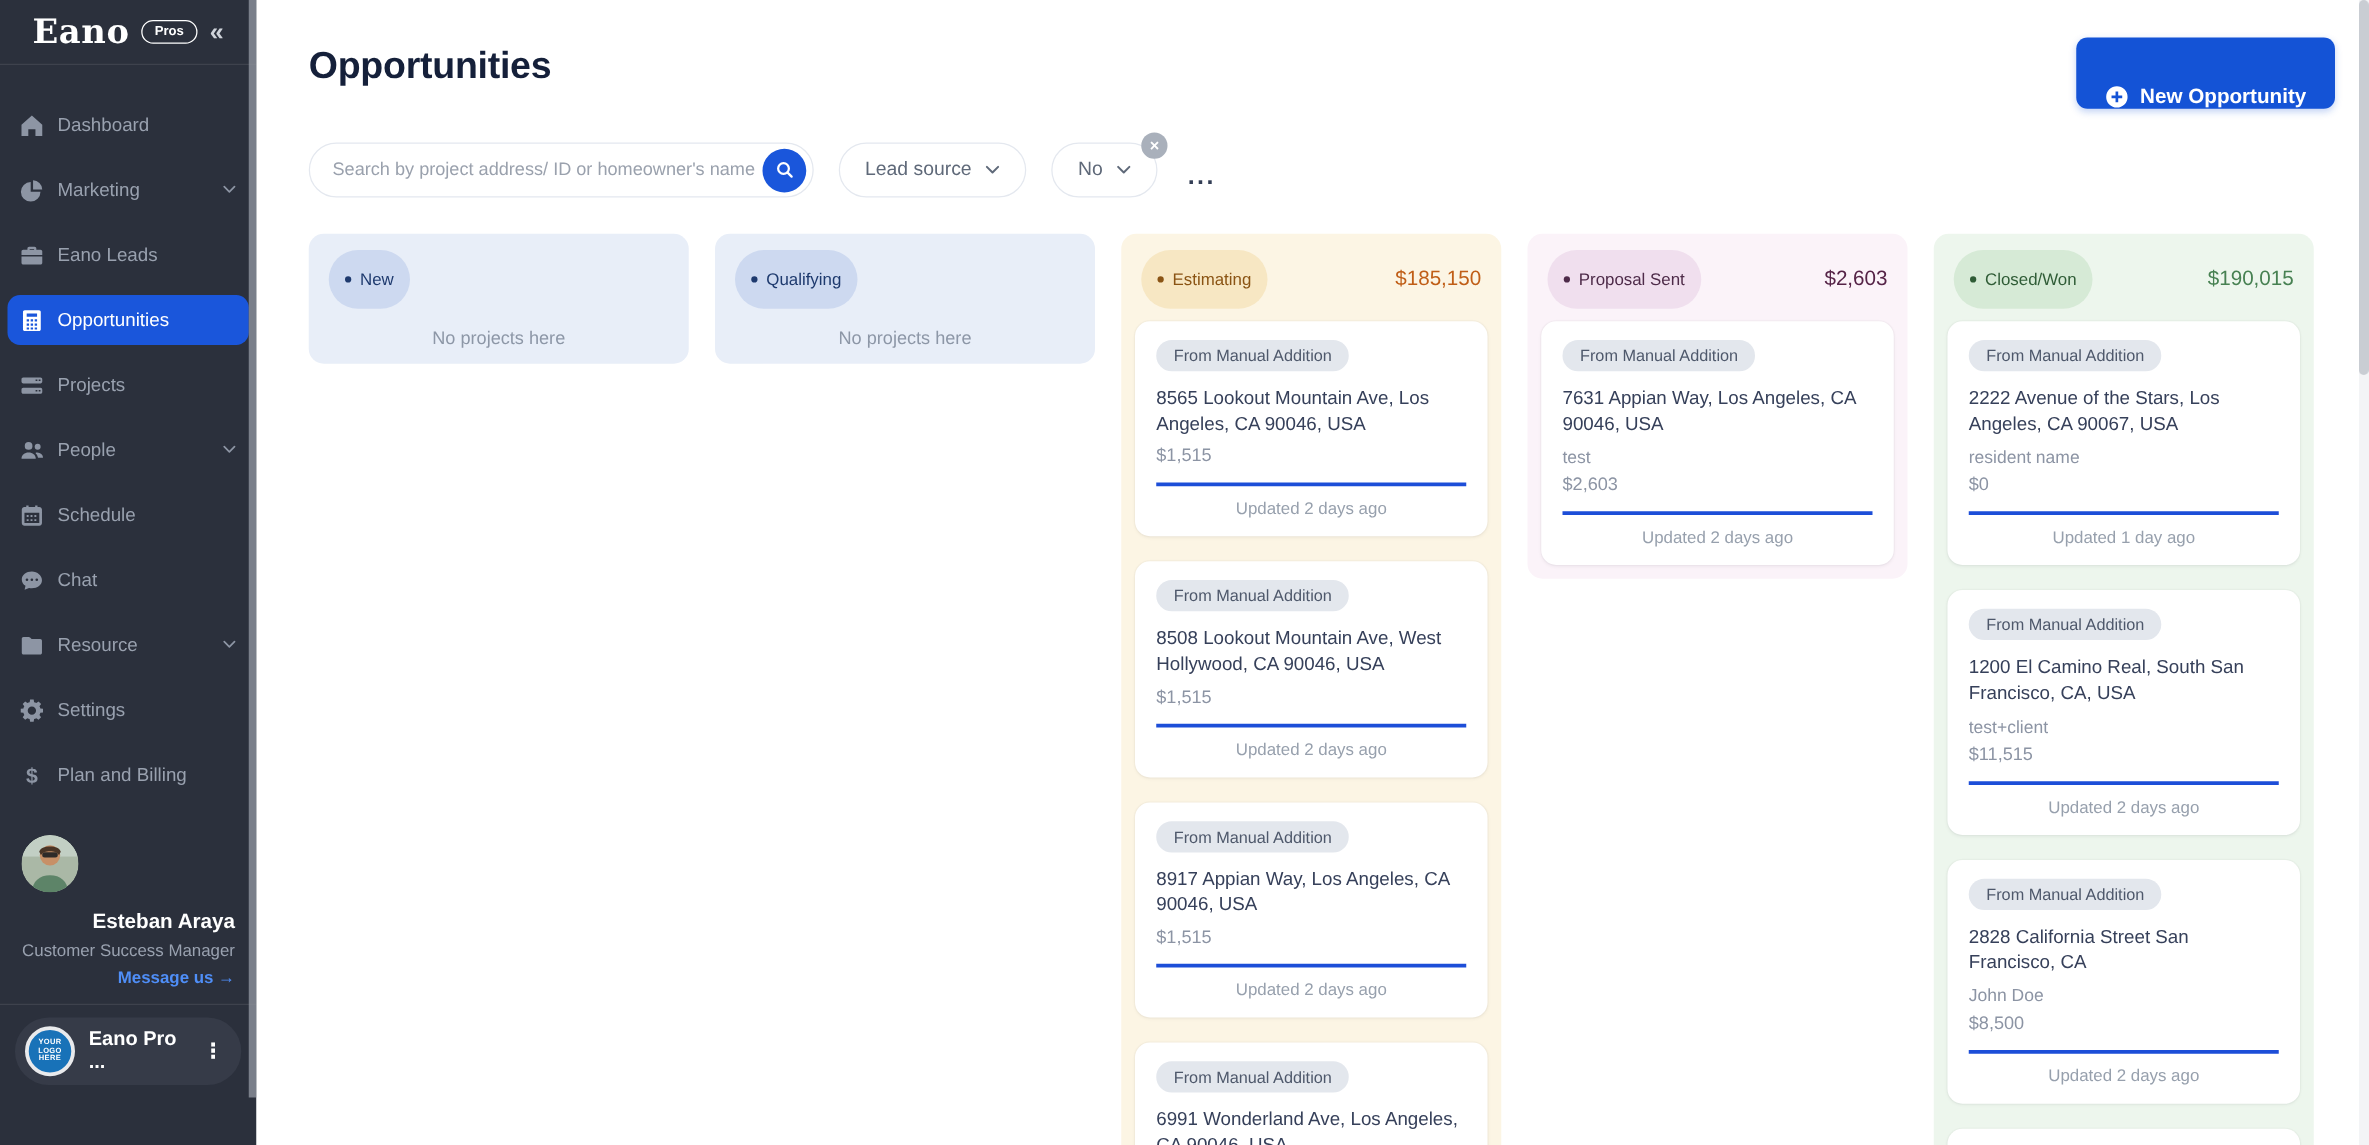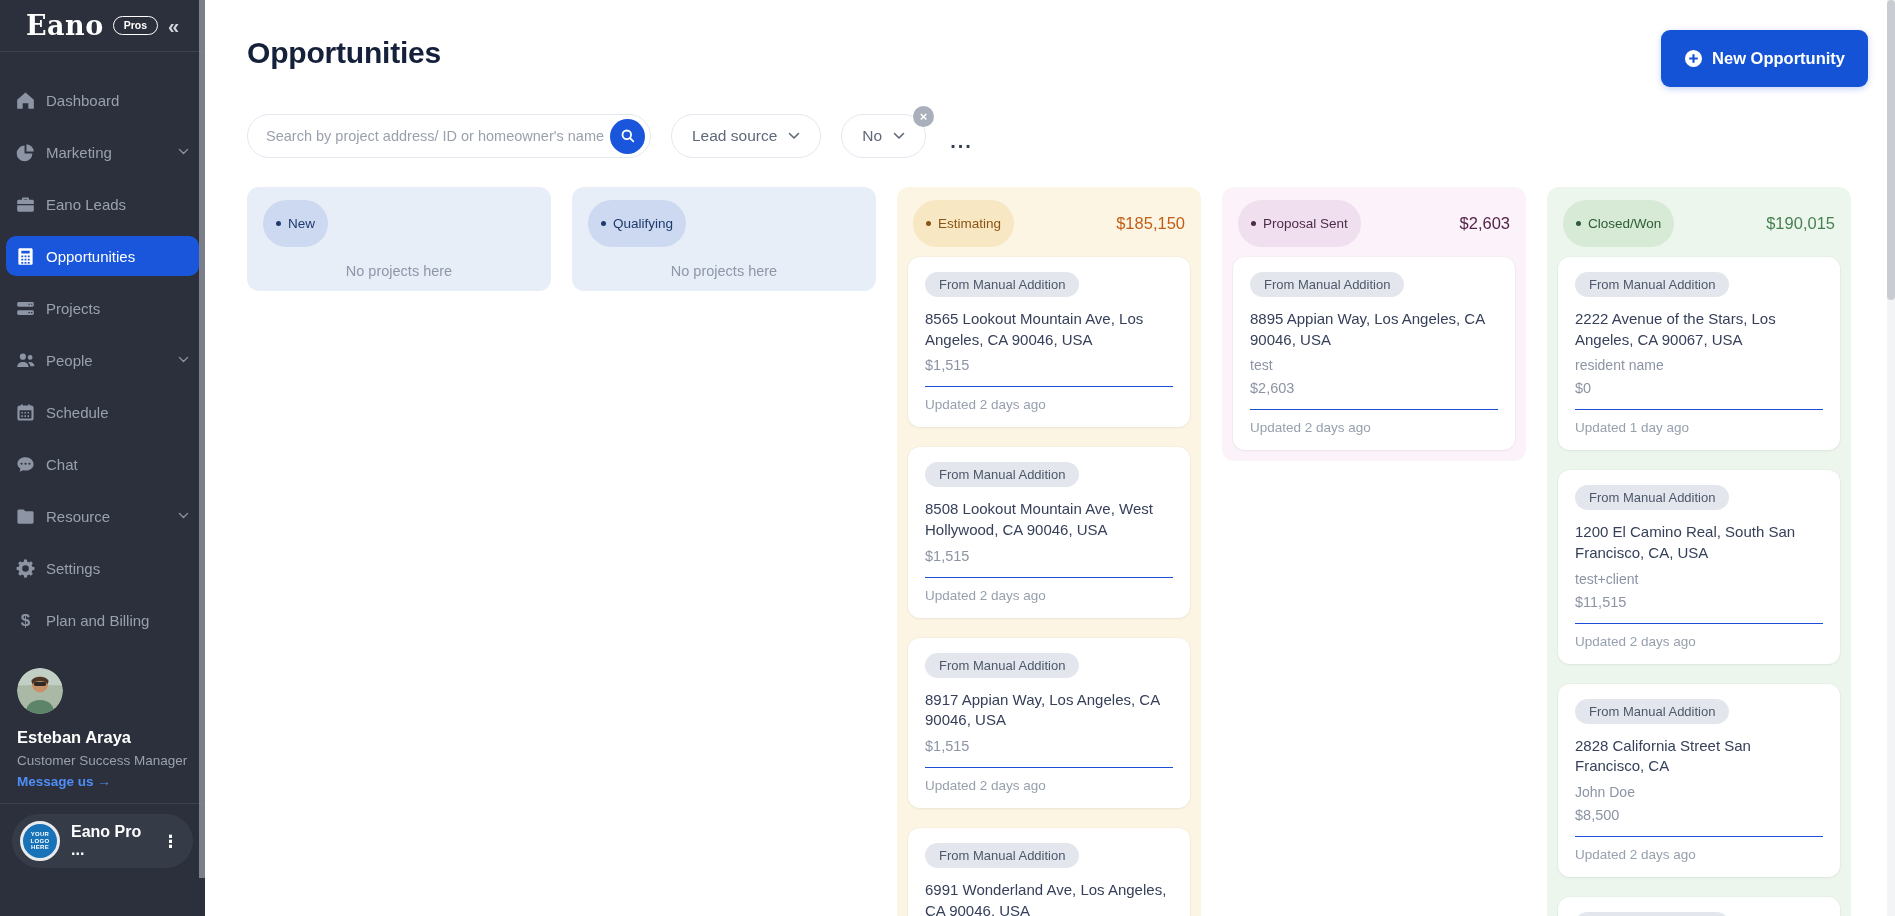--- a/index.html
+++ b/index.html
@@ -18,36 +18,36 @@
   .nav { margin-top:28px; display:flex; flex-direction:column; gap:12px; padding:0 6px; }
   .nav-item { height:40px; display:flex; align-items:center; gap:11px; padding:0 10px; border-radius:10px; color:#99a1af; font-size:15px; cursor:pointer; }
   .nav-icon { width:19px; height:19px; display:flex; align-items:center; justify-content:center; color:#8d95a4; flex-shrink:0; }
   .nav-icon svg { width:100%; height:100%; fill:currentColor; }
   .txt-ico { font-weight:700; font-size:17px; line-height:1; }
   .nav-item.active { background:#1a56db; color:#fff; }
   .nav-item.active .nav-icon { color:#fff; }
   .nav-chevron { margin-left:auto; color:#8d95a4; display:flex; }
   .nav-chevron svg { width:11px; }
 
-  .profile { margin-top:28px; padding:0 17px; }
+  .profile { margin-top:28px; padding:0 17px;text-align:right; }
   .avatar { width:46px; height:46px; border-radius:50%; overflow:hidden; display:block; }
   .profile-name { margin-top:14px; font-size:16.5px; font-weight:700; }
   .profile-role { margin-top:6px; font-size:13.5px; color:#99a1af; }
   .profile-link { margin-top:6px; font-size:13.5px; font-weight:700; color:#4f8ef7; cursor:pointer; }
   .side-divider { margin-top:14px; border-top:1px solid rgba(255,255,255,.09); }
 
   .ws-pill { margin:10px 12px 0; height:54px; background:#363b48; border-radius:27px; display:flex; align-items:center; gap:11px; padding:0 14px 0 8px; cursor:pointer; }
   .ws-logo { width:40px; height:40px; border-radius:50%; background:#1872b8; border:3px solid #e9eaec; display:flex; flex-direction:column; align-items:center; justify-content:center; color:#fff; font-size:6px; font-weight:700; line-height:1.15; letter-spacing:.3px; flex-shrink:0; text-align:center; }
   .ws-name { font-size:16px; font-weight:700; }
   .ws-menu { margin-left:auto; font-size:17px; font-weight:700; color:#fff; letter-spacing:0; }
 
   
   .main { flex:1; position:relative; padding-left:42px; }
   .page-title { margin-top:36px; font-size:30px; font-weight:700; letter-spacing:-.2px; color:#15203a; }
-  .btn-new { position:absolute; top:30px; right:27px; height:57px; padding:0 23px; background:#1453d6; color:#fff; border:none; border-radius:9px; font-size:16.5px; font-weight:700; display:flex; align-items:center; gap:9px; cursor:pointer; font-family:inherit; box-shadow:0 2px 6px rgba(20,83,214,.25); }
+  .btn-new { position:absolute; top:30px; right:27px; height:57px; padding:0 23px; background:#1453d6; color:#fff; border:none; border-radius:9px; font-size:16.5px; font-weight:700; display:flex; align-items:flex-end; gap:9px; cursor:pointer; font-family:inherit; box-shadow:0 2px 6px rgba(20,83,214,.25); }
   .btn-new svg { width:19px; height:19px; fill:#fff; }
 
   .filter-row { margin-top:44px; display:flex; align-items:center; gap:20px; }
   .search-pill { width:404px; height:44px; background:#fff; border:1px solid #e4e8ef; border-radius:22px; display:flex; align-items:center; padding:0 5px 0 18px; }
   .search-pill input { flex:1; border:none; outline:none; font-size:14.5px; font-family:inherit; color:#333; background:transparent; }
   .search-pill input::placeholder { color:#9aa1ad; }
   .search-btn { width:35px; height:35px; border-radius:50%; background:#1a56db; border:none; color:#fff; display:flex; align-items:center; justify-content:center; cursor:pointer; flex-shrink:0; }
   .search-btn svg { width:16px; height:16px; }
   .filter-pill { height:44px; background:#fff; border:1px solid #e4e8ef; border-radius:22px; display:flex; align-items:center; gap:11px; padding:0 20px; font-size:15.5px; color:#5f6979; position:relative; cursor:pointer; }
   .pill-chevron { display:flex; color:#5f6979; }
@@ -67,21 +67,21 @@
   .col-badge { display:inline-flex; align-items:center; gap:7px; background:var(--pillbg); color:var(--pillfg); border-radius:999px; padding:16px 13px; font-size:13.5px; }
   .col-dot { width:5px; height:5px; border-radius:50%; background:currentColor; }
   .col-total { font-size:16.5px; color:var(--total); }
   .col-empty-text { text-align:center; color:#8d97a7; font-size:14.5px; margin-top:16px; }
   .col-cards { display:flex; flex-direction:column; gap:20px; }
   .card { background:#fff; border-radius:12px; padding:15px 17px; box-shadow:0 0 0 1px rgba(0,0,0,.02), 0 1px 3px rgba(16,24,40,.05); cursor:pointer; }
   .card-tag { display:inline-block; background:#e3e7ed; color:#4e586b; font-size:13px; padding:5px 14px; border-radius:999px; }
   .card-address { margin-top:12px; font-size:15px; color:#36405a; line-height:1.38; }
   .card-client { margin-top:7px; font-size:14px; color:#8c94a4; }
   .card-amount { margin-top:7px; font-size:14.5px; color:#8c94a4; }
-  .card-foot { margin-top:13px; border-top:1px solid #1d4ed8; padding-top:10px; text-align:left; color:#97a0ad; font-size:13.5px; }
+  .card-foot { margin-top:13px; border-top:3px solid #1d4ed8; padding-top:10px; text-align:center; color:#97a0ad; font-size:13.5px; }
 
   
   .win-scrollbar { position:fixed; top:0; right:0; width:8px; height:916px; background:#f3f4f6; }
   .win-scroll-thumb { width:8px; height:300px; background:#c9cdd3; border-radius:4px; }
 </style>
 </head>
 <body>
 
 <div class="app">
 
@@ -368,21 +368,21 @@
     <div class="col-head">
       <span class="col-badge">
         <span class="col-dot"></span>
         <span class="col-badge-label">Proposal Sent</span>
       </span>
       <span class="col-total">$2,603</span>
     </div>
     <div class="col-cards">
             <article class="card">
     <span class="card-tag">From Manual Addition</span>
-    <div class="card-address">8895 Appian Way, Los Angeles, CA 90046, USA</div>
+    <div class="card-address">7631 Appian Way, Los Angeles, CA 90046, USA</div>
     <div class="card-client">test</div>
     <div class="card-amount">$2,603</div>
     <div class="card-foot">
       <span class="card-updated">Updated 2 days ago</span>
     </div>
   </article>
           </div>
 
   </section>
         <section class="col col--green">

